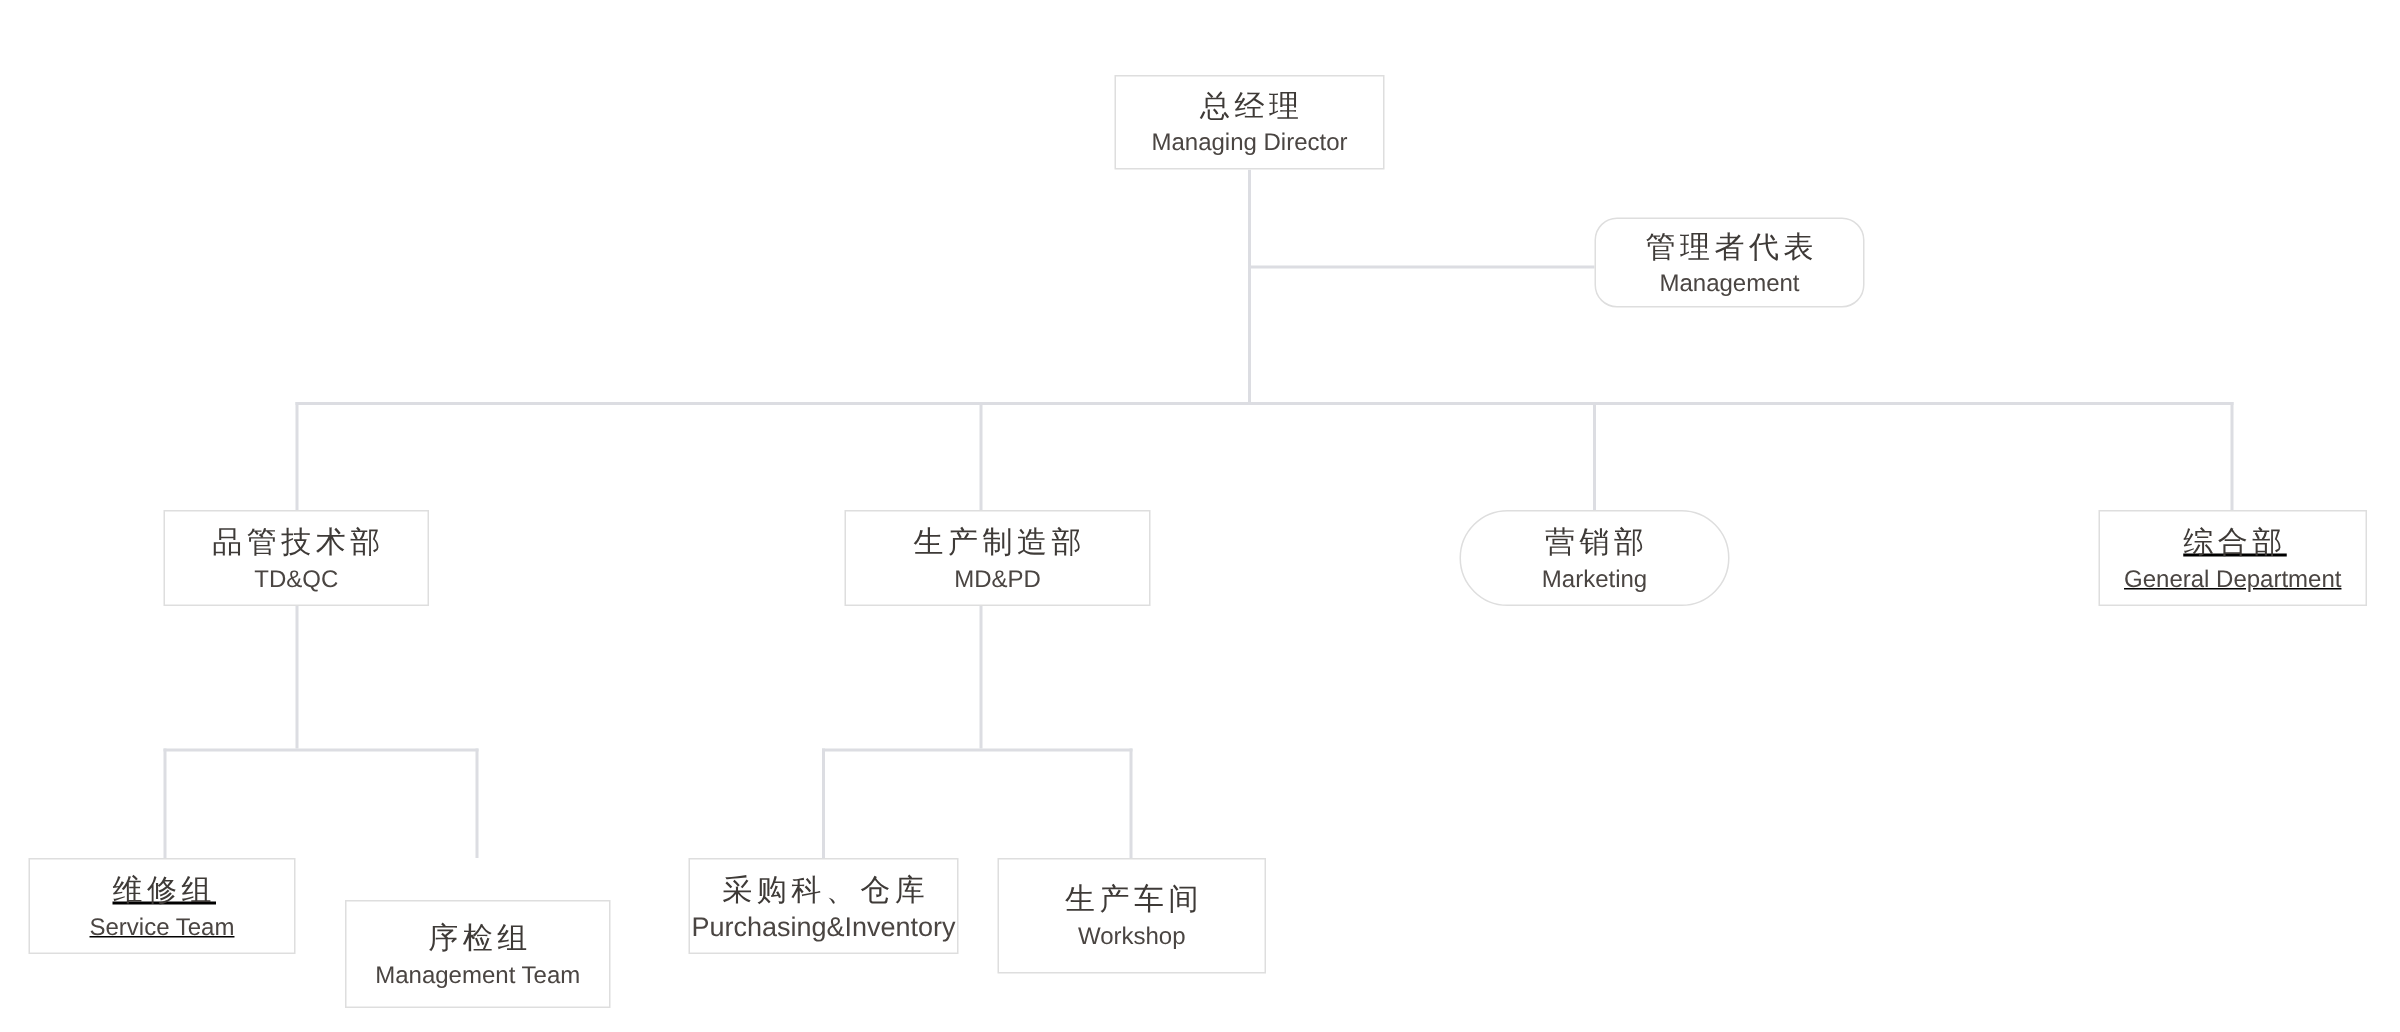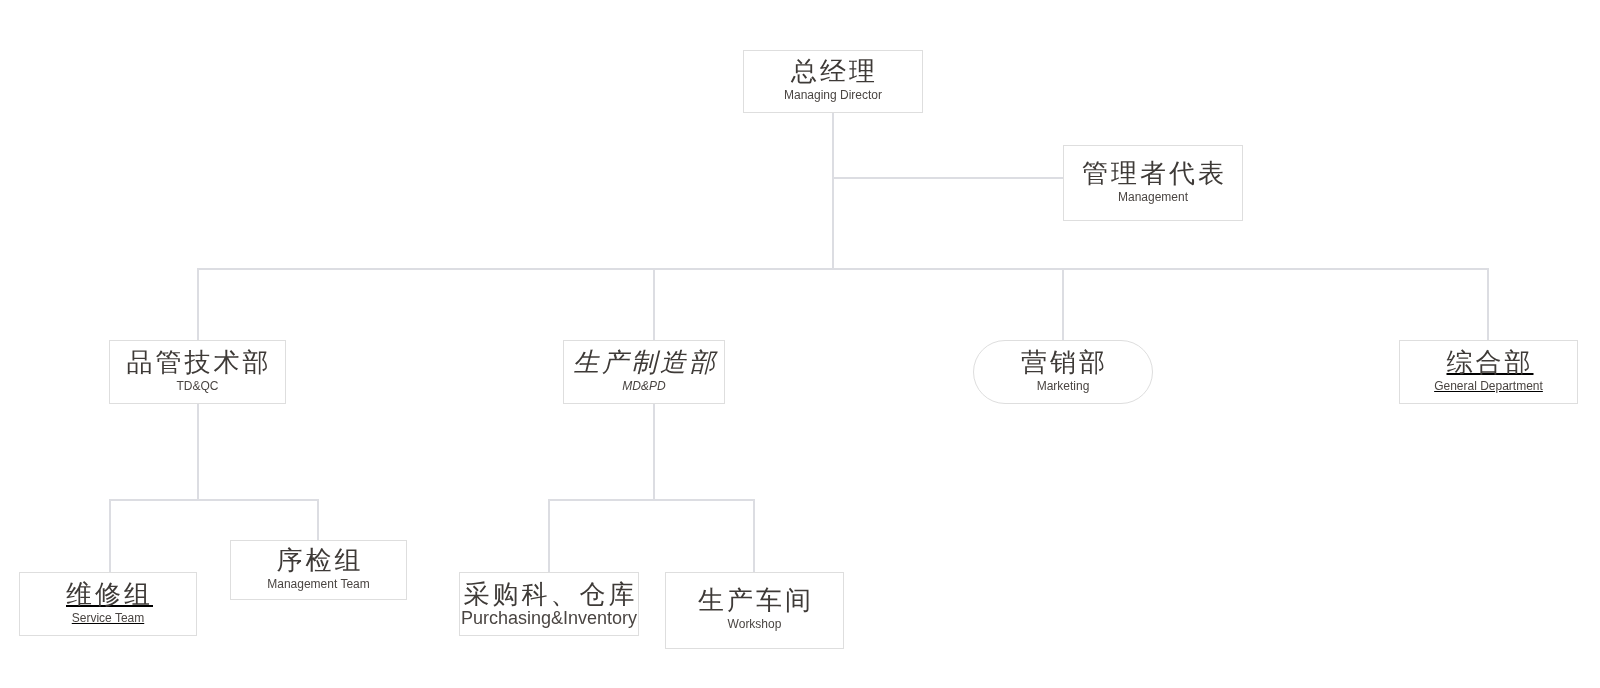--- a/index.html
+++ b/index.html
@@ -25,29 +25,29 @@
     background: #ffffff;
     border: 1px solid var(--box-border, #dedede);
     display: flex;
     flex-direction: column;
     align-items: center;
     justify-content: center;
     text-align: center;
     gap: 1px;
   }
   .node .zh {
-    font-size: 26px;
+    font-size: 20px;
     line-height: 27px;
     letter-spacing: 3px;
     text-indent: 3px;
     color: var(--title-text, #3e3a37);
     white-space: nowrap;
   }
   .node .en {
-    font-size: 12px;
+    font-size: 16px;
     line-height: 19px;
     color: var(--subtitle-text, #4a4542);
     white-space: nowrap;
   }
 </style>
 </head>
 <body>
 
 <div class="canvas">
 
@@ -67,51 +67,51 @@
   <div class="line v" style="left:653px; top:404px; height:95px;"></div>
   <div class="line h" style="left:548px; top:499px; width:207px;"></div>
   <div class="line v" style="left:548px; top:499px; height:73px;"></div>
   <div class="line v" style="left:753px; top:499px; height:73px;"></div>
 
   <div class="node" style="left:743px; top:50px; width:180px; height:63px;">
     <div class="zh">总经理</div>
     <div class="en">Managing Director</div>
   </div>
 
-  <div class="node" style="left:1063px; top:145px; width:180px; height:76px;">
+  <div class="node" style="left:1063px; top:145px; width:180px; height:60px;border-radius:15px;">
     <div class="zh">管理者代表</div>
     <div class="en">Management</div>
   </div>
 
   <div class="node" style="left:109px; top:340px; width:177px; height:64px;">
     <div class="zh">品管技术部</div>
     <div class="en">TD&amp;QC</div>
   </div>
 
-  <div class="node" style="left:563px; top:340px; width:162px; height:64px;font-style:italic;">
+  <div class="node" style="left:563px; top:340px; width:204px; height:64px;">
     <div class="zh">生产制造部</div>
     <div class="en">MD&amp;PD</div>
   </div>
 
   <div class="node" style="left:973px; top:340px; width:180px; height:64px;border-radius:32px;">
     <div class="zh">营销部</div>
     <div class="en">Marketing</div>
   </div>
 
   <div class="node" style="left:1399px; top:340px; width:179px; height:64px;text-decoration:underline;">
     <div class="zh">综合部</div>
     <div class="en">General Department</div>
   </div>
 
   <div class="node" style="left:19px; top:572px; width:178px; height:64px;text-decoration:underline;">
     <div class="zh">维修组</div>
     <div class="en">Service Team</div>
   </div>
 
-  <div class="node" style="left:230px; top:540px; width:177px; height:60px;">
+  <div class="node" style="left:230px; top:600px; width:177px; height:72px;">
     <div class="zh">序检组</div>
     <div class="en">Management Team</div>
   </div>
 
   <div class="node" style="left:459px; top:572px; width:180px; height:64px;">
     <div class="zh">采购科、仓库</div>
     <div class="en" style="font-size:18px;">Purchasing&amp;Inventory</div>
   </div>
 
   <div class="node" style="left:665px; top:572px; width:179px; height:77px;">

